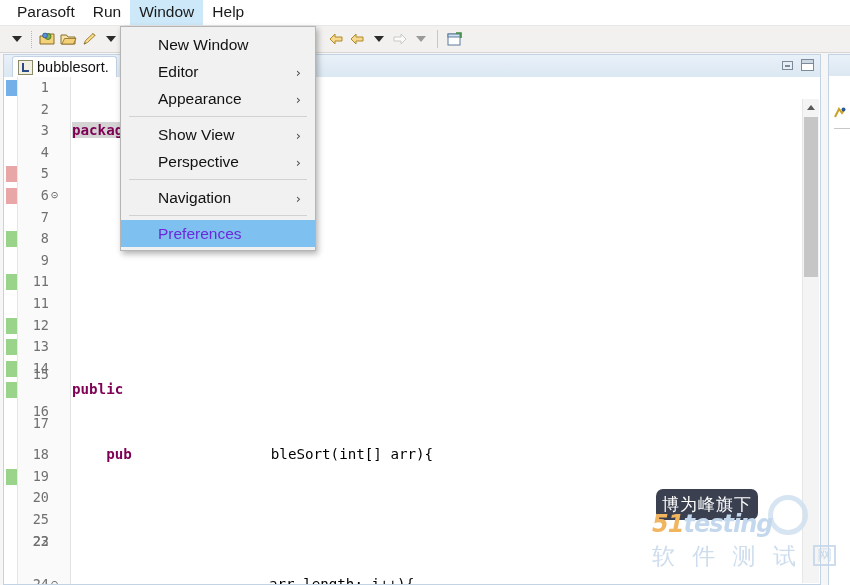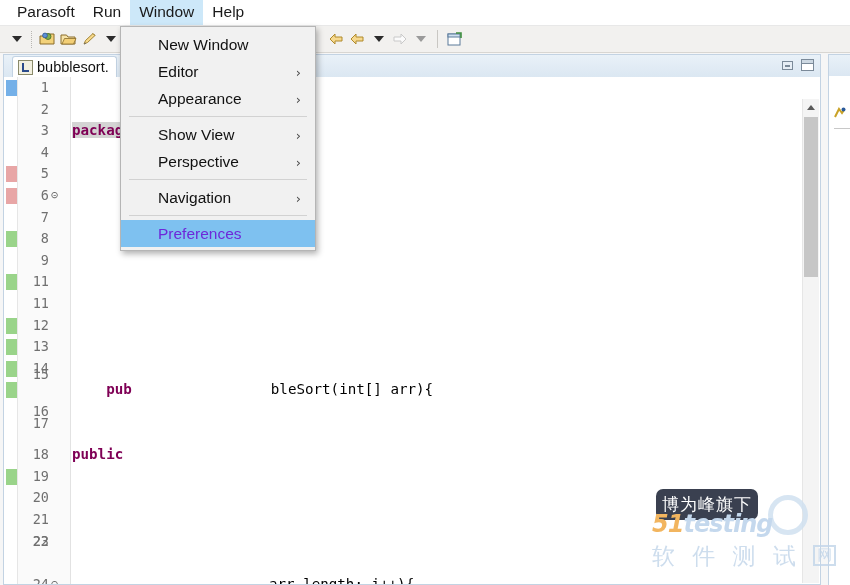--- a/index.html
+++ b/index.html
@@ -522,34 +522,34 @@
           <div class="lineno" style="top: 218px;">11</div>
           <div class="lineno" style="top: 239.6px;">12</div>
           <div class="lineno" style="top: 261.2px;">13</div>
           <div class="lineno" style="top: 282.8px;">14</div>
           <div class="lineno" style="top: 289px;">15</div>
           <div class="lineno" style="top: 326px;">16</div>
           <div class="lineno" style="top: 338px;">17</div>
           <div class="lineno" style="top: 369.2px;">18</div>
           <div class="lineno" style="top: 390.8px;">19</div>
           <div class="lineno" style="top: 412.4px;">20</div>
-          <div class="lineno" style="top: 434px;">21</div>
+          <div class="lineno" style="top: 434px;">25</div>
           <div class="lineno" style="top: 455.6px;">22</div>
           <div class="lineno" style="top: 456px; margin-left: 29px;">23</div>
           <div class="lineno" style="top: 498.8px;">24</div>
           <div class="foldmark" style="top: 498.8px;">⊝</div>
         </div>
 
       <div class="code">
         <span class="ln"><span class="caret"></span><span class="kw sel-word">package</span></span>
         <span class="ln"> </span>
         <span class="ln"> </span>
         <span class="ln"> </span>
+        <span class="ln"><span class="kw">public</span></span>
         <span class="ln">    <span class="kw">pub</span><span style="display:inline-block;width:139px"></span><span class="pln">bleSort(int[] arr){</span></span>
-        <span class="ln"><span class="kw">public</span></span>
         <span class="ln"> </span>
         <span class="ln"><span style="display:inline-block;width:197px"></span><span class="pln">arr.length; i++){</span></span>
         
         
         
         
         
         
         
         

